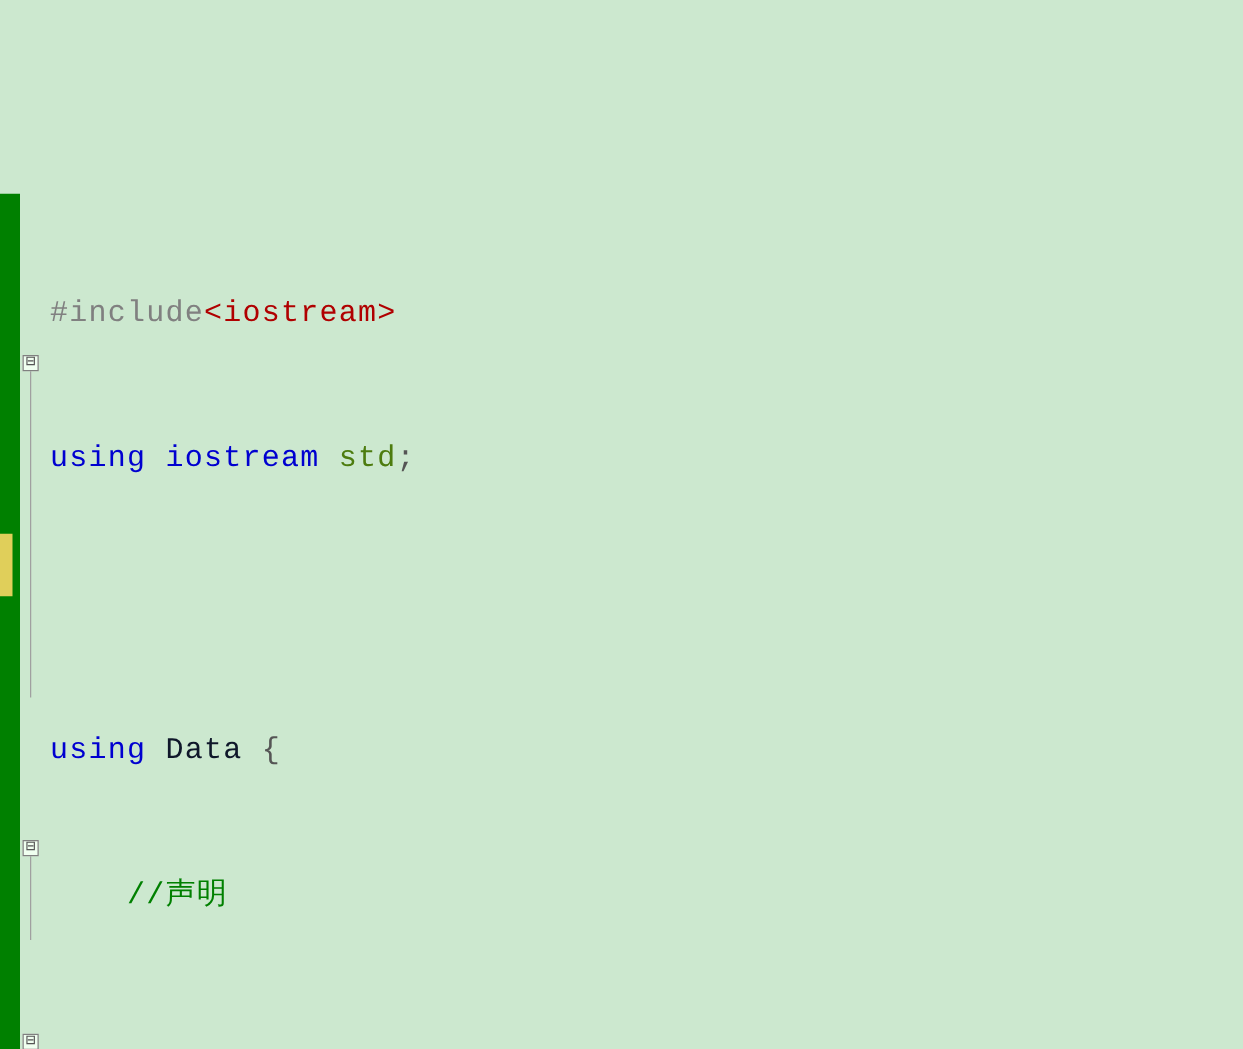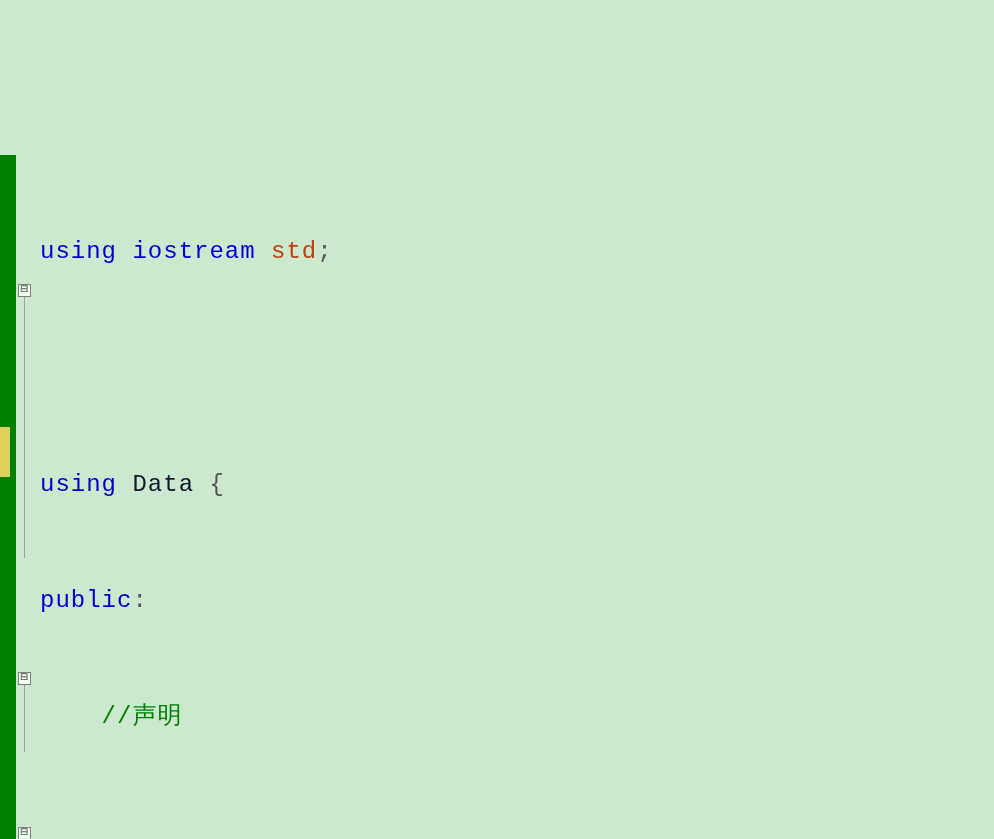--- a/index.html
+++ b/index.html
@@ -57,21 +57,21 @@
   .code {
     flex: 1;
     padding-left: 4px;
     position: relative;
   }
   .line { height: 38.8px; letter-spacing: 1px; }
   .preproc { color: #808080; }
   .angle  { color: #b00000; }
   .kw  { color: #0000d0; margin-top: 26px; }
   .type { color: #0f172a; }
-  .ident { color: #c2410c; }
+  .ident { color: #4d7c0f; }
   .punct { color: #555; }
   .cmt  { color: #008000; }
 </style>
 </head>
 <body>
 
 
 
 <div class="editor">
   <div class="gutter">
@@ -79,24 +79,24 @@
   </div>
   <div class="fold-col">
     <div class="fold-box" style="top:129px">⊟</div>
     <div class="fold-line" style="top:142px;height:261px"></div>
     <div class="fold-box" style="top:517px">⊟</div>
     <div class="fold-line" style="top:530px;height:67px"></div>
     <div class="fold-box" style="top:672px">⊟</div>
     
   </div>
   <div class="code">
+    <div class="line"><span class="preproc">#include</span><span class="angle">&lt;iostream&gt;</span></div>
     <div class="line"><span class="kw">using</span><span class="kw"> iostream </span><span class="ident">std</span><span class="punct">;</span></div>
     <div class="line"></div>
     <div class="line"><span class="kw">using</span><span> </span><span class="type">Data</span><span class="punct"> {</span></div>
-    <div class="line"><span class="kw">public</span><span class="punct">:</span></div>
     <div class="line"><span class="cmt">    //声明</span></div>
     
     
     
     
     
     
     
     
     

